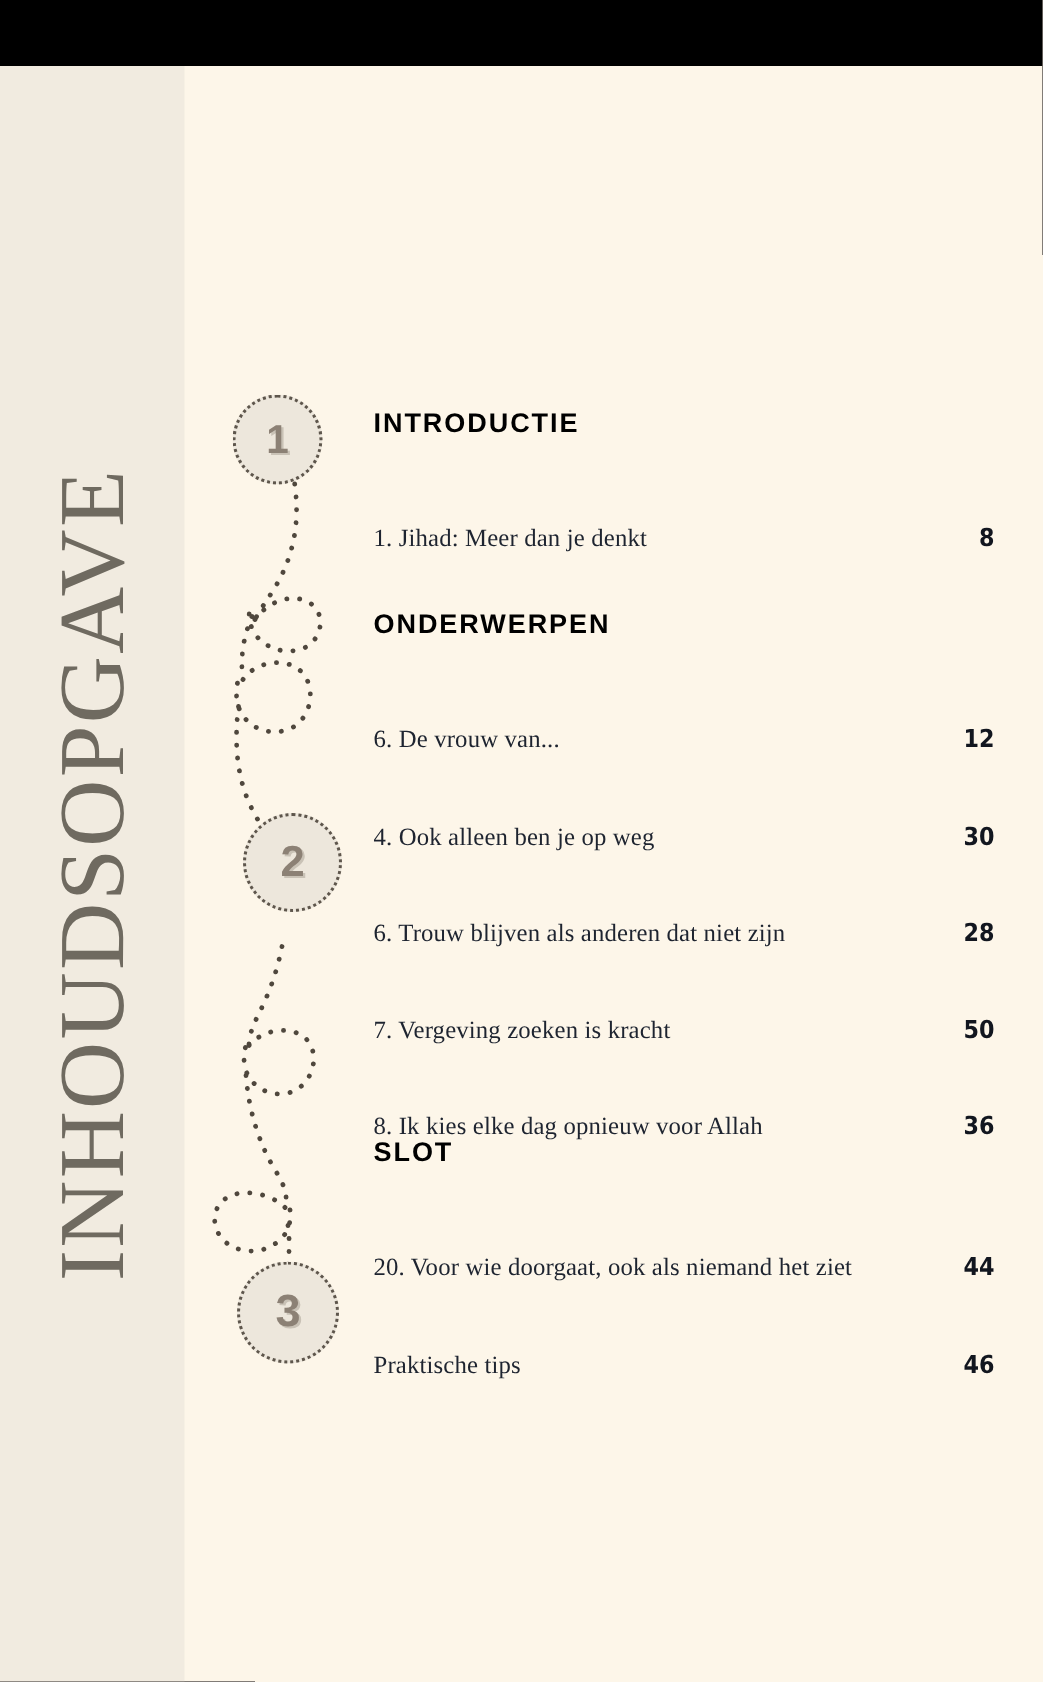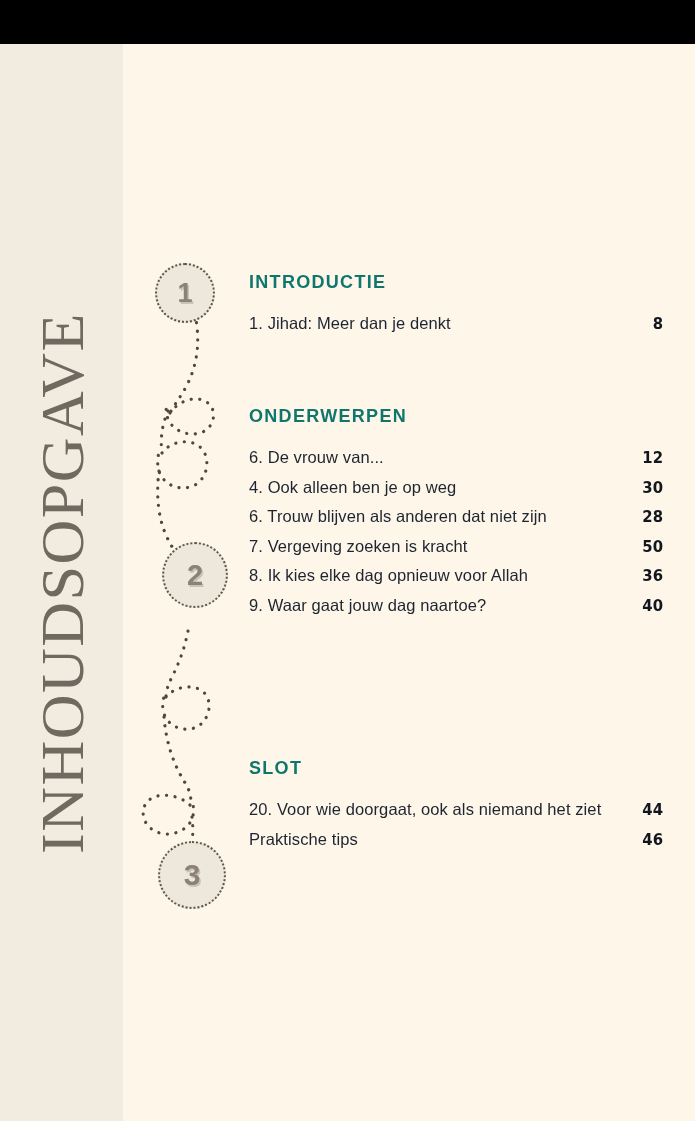--- a/index.html
+++ b/index.html
@@ -92,38 +92,39 @@
     left: 249px;
     top: 0;
     width: 414px;
   }
   .section { position: absolute; left: 0; width: 414px; }
   .section-title {
     font-family: "Liberation Sans", sans-serif;
     font-weight: bold;
     font-size: 18px;
     letter-spacing: 1.3px;
-    color: #0f766e;
+    color: #000000;
     margin: 0 0 16px 0;
     text-transform: uppercase;
   }
   .entries { display: block; }
   .entry {
     display: flex;
     align-items: baseline;
     justify-content: space-between;
     font-size: 16.5px;
     color: #1E2430;
     line-height: 28.6px;
     white-space: nowrap;
   }
   .entry-label {
-    font-family: Liberation Sans, sans-serif;
+    font-family: Liberation Serif, serif;
     font-weight: normal;
     letter-spacing: 0.1px;
+    margin-top: 36px;
   }
   .entry-page {
     font-family: "DejaVu Sans Condensed", "Liberation Sans", sans-serif;
     font-weight: bold;
     font-size: 16.5px;
     color: #12161F;
     padding-left: 10px;
     text-align: right;
   }
 
@@ -226,24 +227,20 @@
             <span class="entry-page">28</span>
           </div>
           <div class="entry">
             <span class="entry-label">7. Vergeving zoeken is kracht</span>
             <span class="entry-page">50</span>
           </div>
           <div class="entry">
             <span class="entry-label">8. Ik kies elke dag opnieuw voor Allah</span>
             <span class="entry-page">36</span>
           </div>
-          <div class="entry">
-            <span class="entry-label">9. Waar gaat jouw dag naartoe?</span>
-            <span class="entry-page">40</span>
-          </div>
         </div>
       </div>
 
       <div class="section sec-slot">
         <h2 class="section-title">SLOT</h2>
         <div class="entries">
           <div class="entry">
             <span class="entry-label">20. Voor wie doorgaat, ook als niemand het ziet</span>
             <span class="entry-page">44</span>
           </div>

